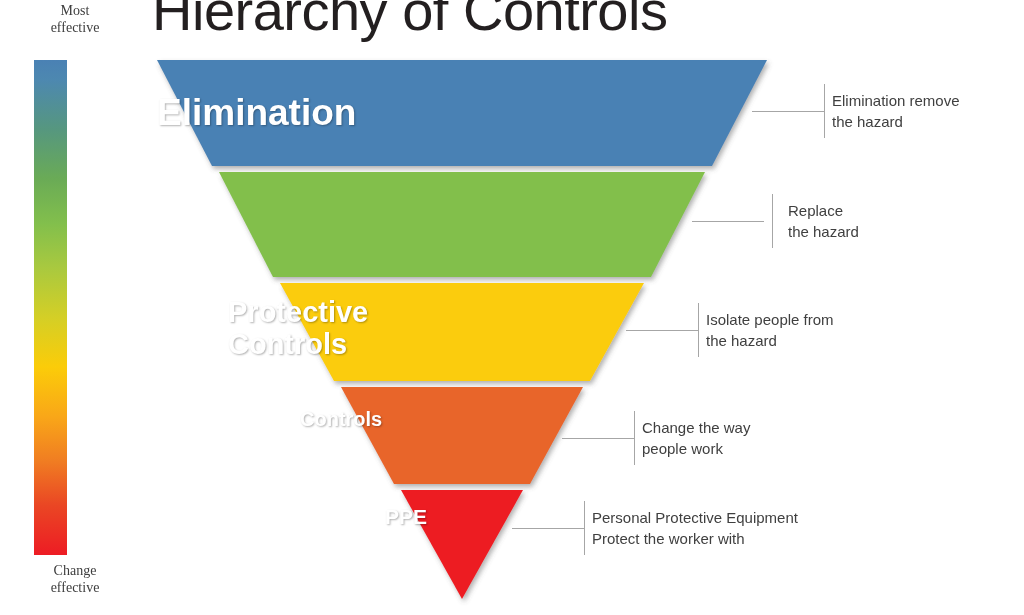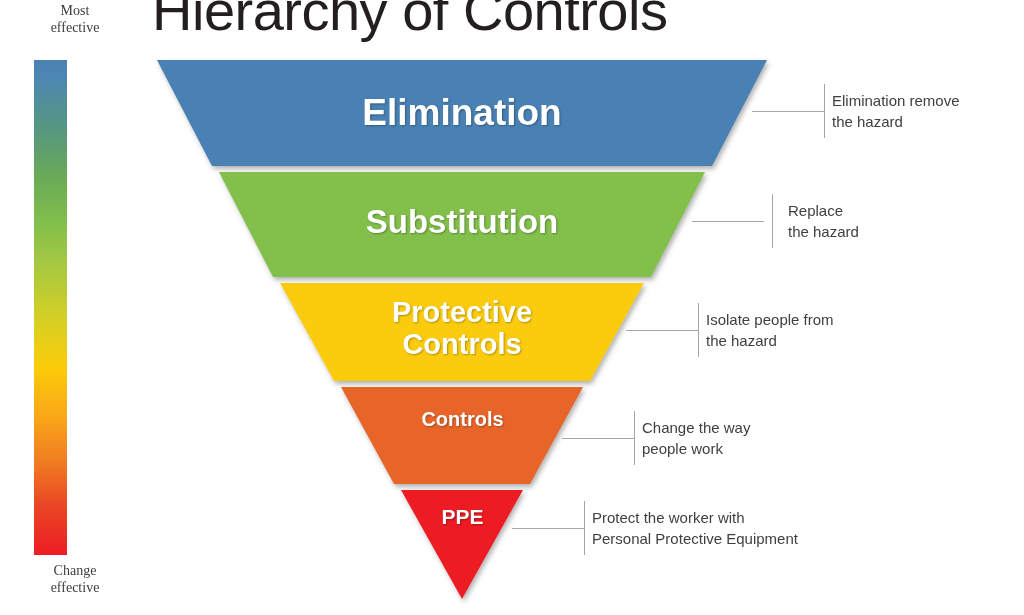--- a/index.html
+++ b/index.html
@@ -83,21 +83,21 @@
   .funnel {
     position: absolute;
     left: 0; top: 0;
     width: 1024px;
     height: 615px;
   }
   .funnel svg { display: block; }
 
   .band-label {
     position: absolute;
-    text-align: center;
+    text-align: left;
     color: #ffffff;
     font-weight: bold;
     font-family: "Liberation Sans", sans-serif;
     text-shadow: 1px 1px 2px rgba(0,0,0,0.30);
     white-space: nowrap;
     pointer-events: none;
   }
   .band-label .ln { display: block; }
 
   .lbl-elimination {
@@ -195,23 +195,20 @@
 
       <polygon points="341,387 583,387 530,484 394,484" fill="#e8652a" filter="url(#bandShadow)"></polygon>
 
       <polygon points="401,490 523,490 462,599" fill="#ed1c24" filter="url(#bandShadow)"></polygon>
     </svg>
   </div>
 
   <div class="band-label lbl-elimination">
     <span class="ln">Elimination</span>
   </div>
-  <div class="band-label lbl-substitution">
-    <span class="ln">Substitution</span>
-  </div>
   <div class="band-label lbl-engineering">
     <span class="ln">Protective</span>
     <span class="ln">Controls</span>
   </div>
   <div class="band-label lbl-administrative">
     <span class="ln">Controls</span>
   </div>
   <div class="band-label lbl-ppe">
     <span class="ln">PPE</span>
   </div>
@@ -249,18 +246,18 @@
     <div class="ctext">
       <span class="ln">Change the way</span>
       <span class="ln">people work</span>
     </div>
   </div>
 
   <div class="callout co-5">
     <div class="leader"></div>
     <div class="tick"></div>
     <div class="ctext">
+      <span class="ln">Personal Protective Equipment</span>
       <span class="ln">Protect the worker with</span>
-      <span class="ln">Personal Protective Equipment</span>
     </div>
   </div>
 
 </div>
 
 </body></html>

